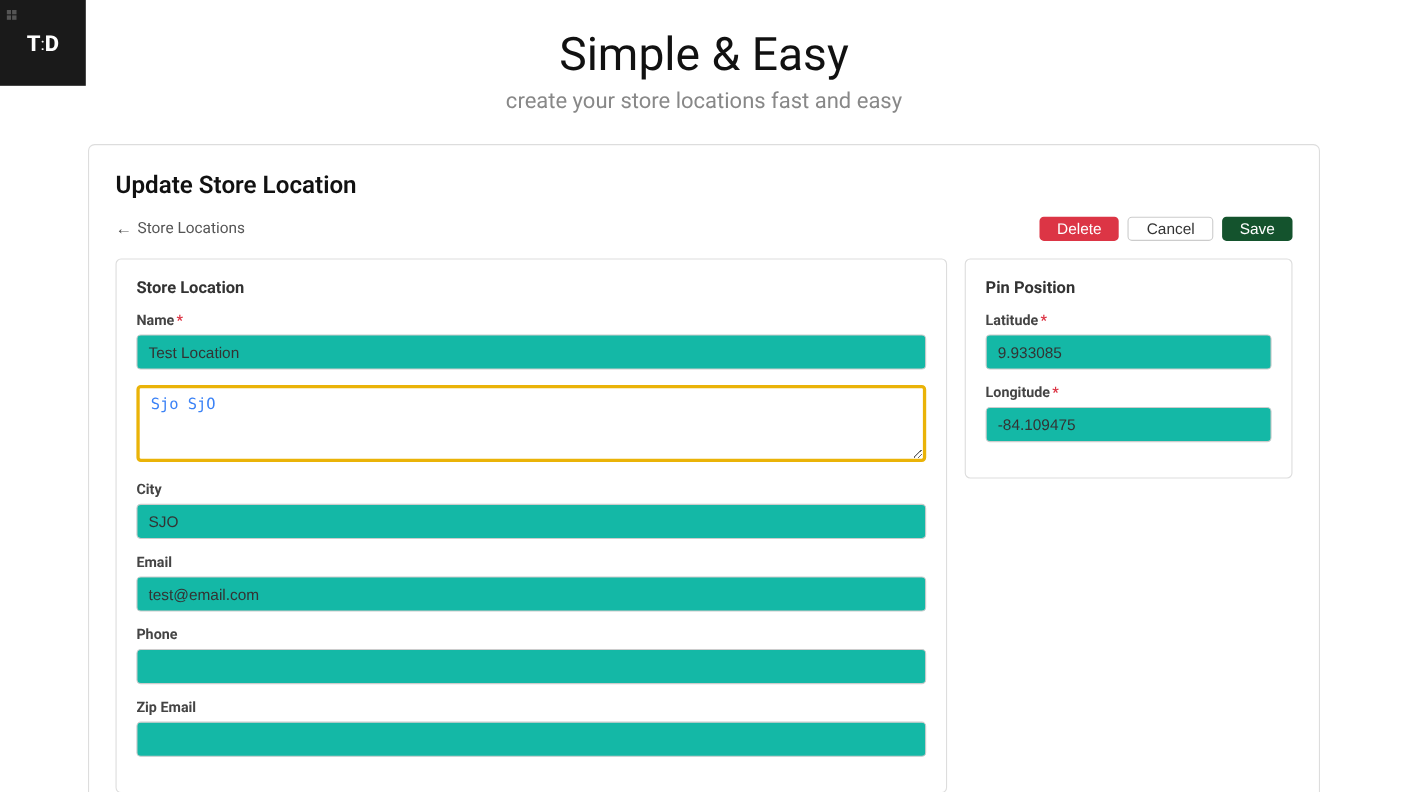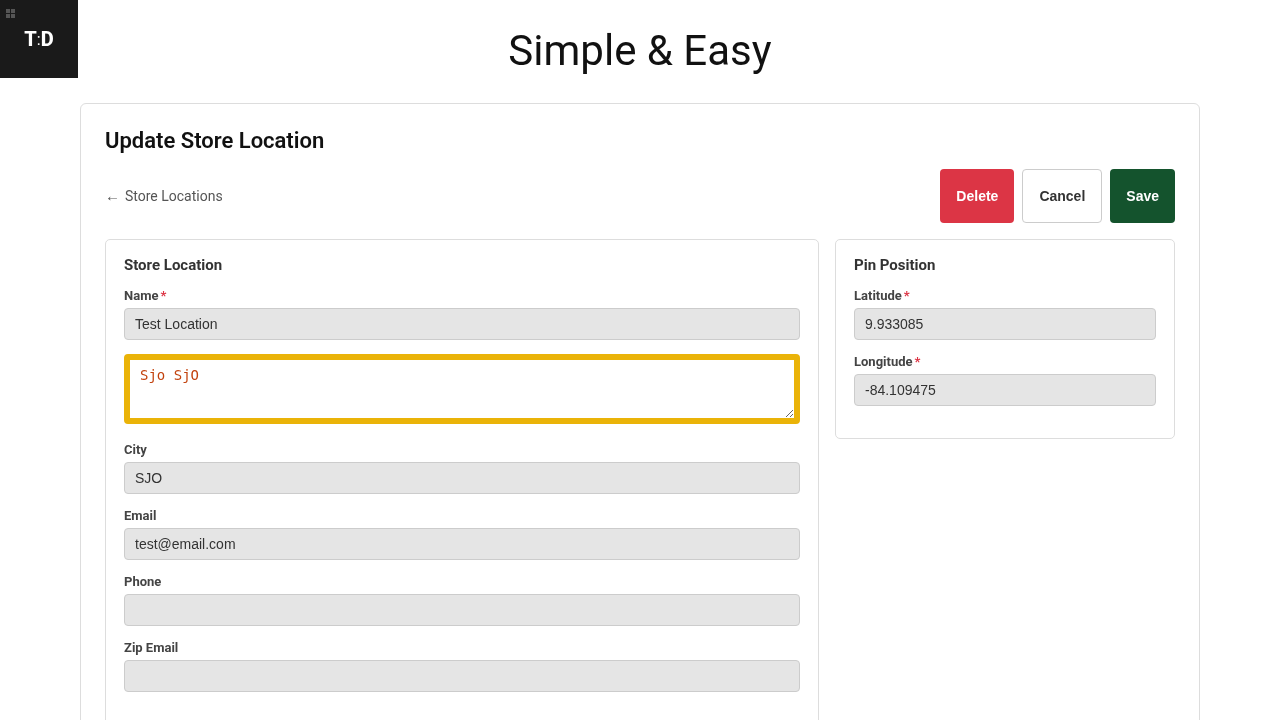--- a/index.html
+++ b/index.html
@@ -77,26 +77,26 @@
       text-decoration: none;
     }
     .back-arrow {
       font-size: 15px;
     }
     .toolbar-buttons {
       display: flex;
       gap: 8px;
     }
     .btn {
-      padding: 18px 16px;
+      padding: 2px 16px;
       border-radius: 4px;
       border: none;
       font-size: 14px;
       cursor: pointer;
-      font-weight: 700;
+      font-weight: 400;
     }
     .btn-delete {
       background: #dc3545;
       color: #fff;
     }
     .btn-cancel {
       background: transparent;
       color: #333;
       border: 1px solid #ccc;
       text-align: right;
@@ -112,21 +112,21 @@
       gap: 16px;
       align-items: flex-start;
     }
     .form-left {
       flex: 1;
       border: 1px solid #ddd;
       border-radius: 5px;
       padding: 16px 18px 18px 18px;
     }
     .form-right {
-      width: 340px;
+      width: 298px;
       border: 1px solid #ddd;
       border-radius: 5px;
       padding: 16px 18px 18px 18px;
     }
 
     .section-title {
       font-size: 15px;
       font-weight: 700;
       color: #333;
       margin-bottom: 14px;
@@ -147,29 +147,29 @@
       margin-left: 2px;
     }
     .form-input {
       width: 100%;
       border: 1px solid #ccc;
       border-radius: 4px;
       padding: 7px 10px;
       font-size: 14px;
       color: #333;
       outline: none;
-      background: #e5e5e5;
+      background: #14b8a6;
     }
     .form-textarea {
       width: 100%;
-      border: 6px solid #eab308;
+      border: 3px solid #eab308;
       border-radius: 4px;
       padding: 7px 10px;
       font-size: 14px;
-      color: #c2410c;
+      color: #3b82f6;
       resize: vertical;
       min-height: 70px;
       outline: none;
       background: #fff;
     }
   </style>
 </head>
 <body>
 
 <div class="header">
@@ -182,20 +182,21 @@
     <div style="position:absolute;top:6px;left:6px;">
       <svg width="12" height="12" viewBox="0 0 12 12">
         <rect x="0" y="0" width="4" height="4" fill="#555"></rect>
         <rect x="5" y="0" width="4" height="4" fill="#555"></rect>
         <rect x="0" y="5" width="4" height="4" fill="#555"></rect>
         <rect x="5" y="5" width="4" height="4" fill="#555"></rect>
       </svg>
     </div>
   </div>
   <h1 class="header-title">Simple &amp; Easy</h1>
+  <p class="header-subtitle">create your store locations fast and easy</p>
 </div>
 
 <div class="main-container">
   <h2 class="page-title">Update Store Location</h2>
 
   <div class="toolbar">
     <a class="back-link">
       <span class="back-arrow">←</span>
       <span>Store Locations</span>
     </a>

